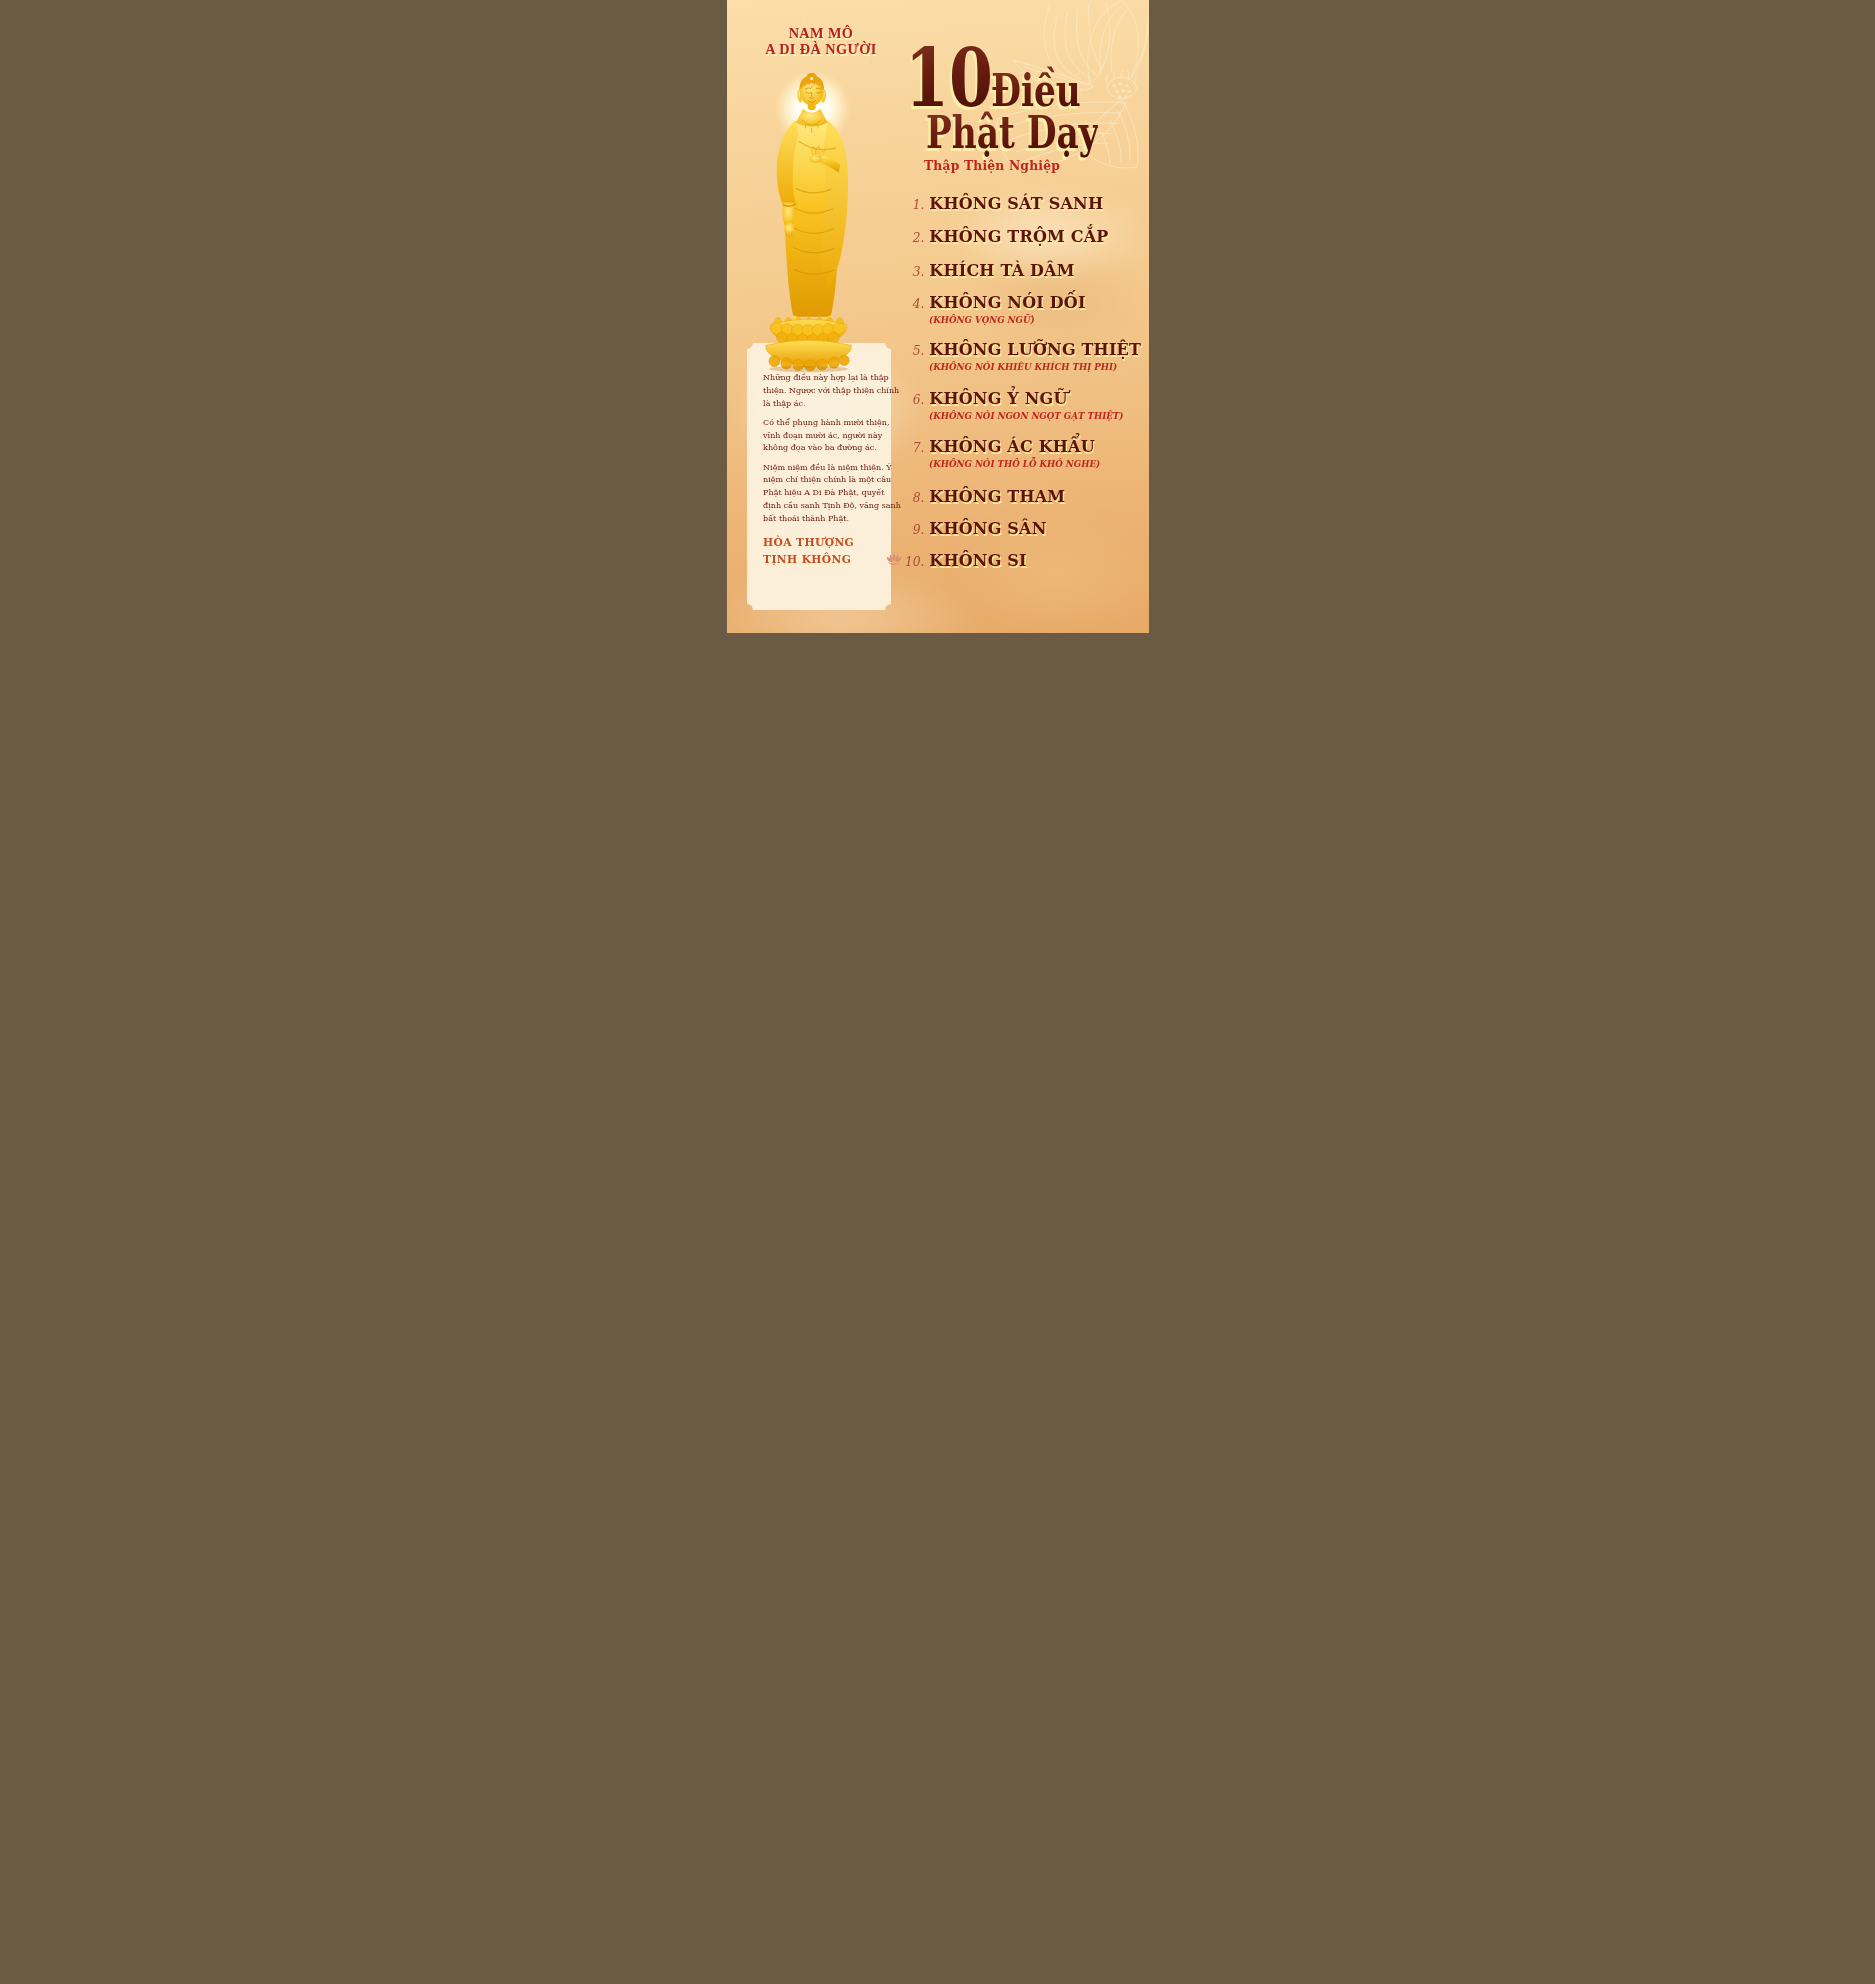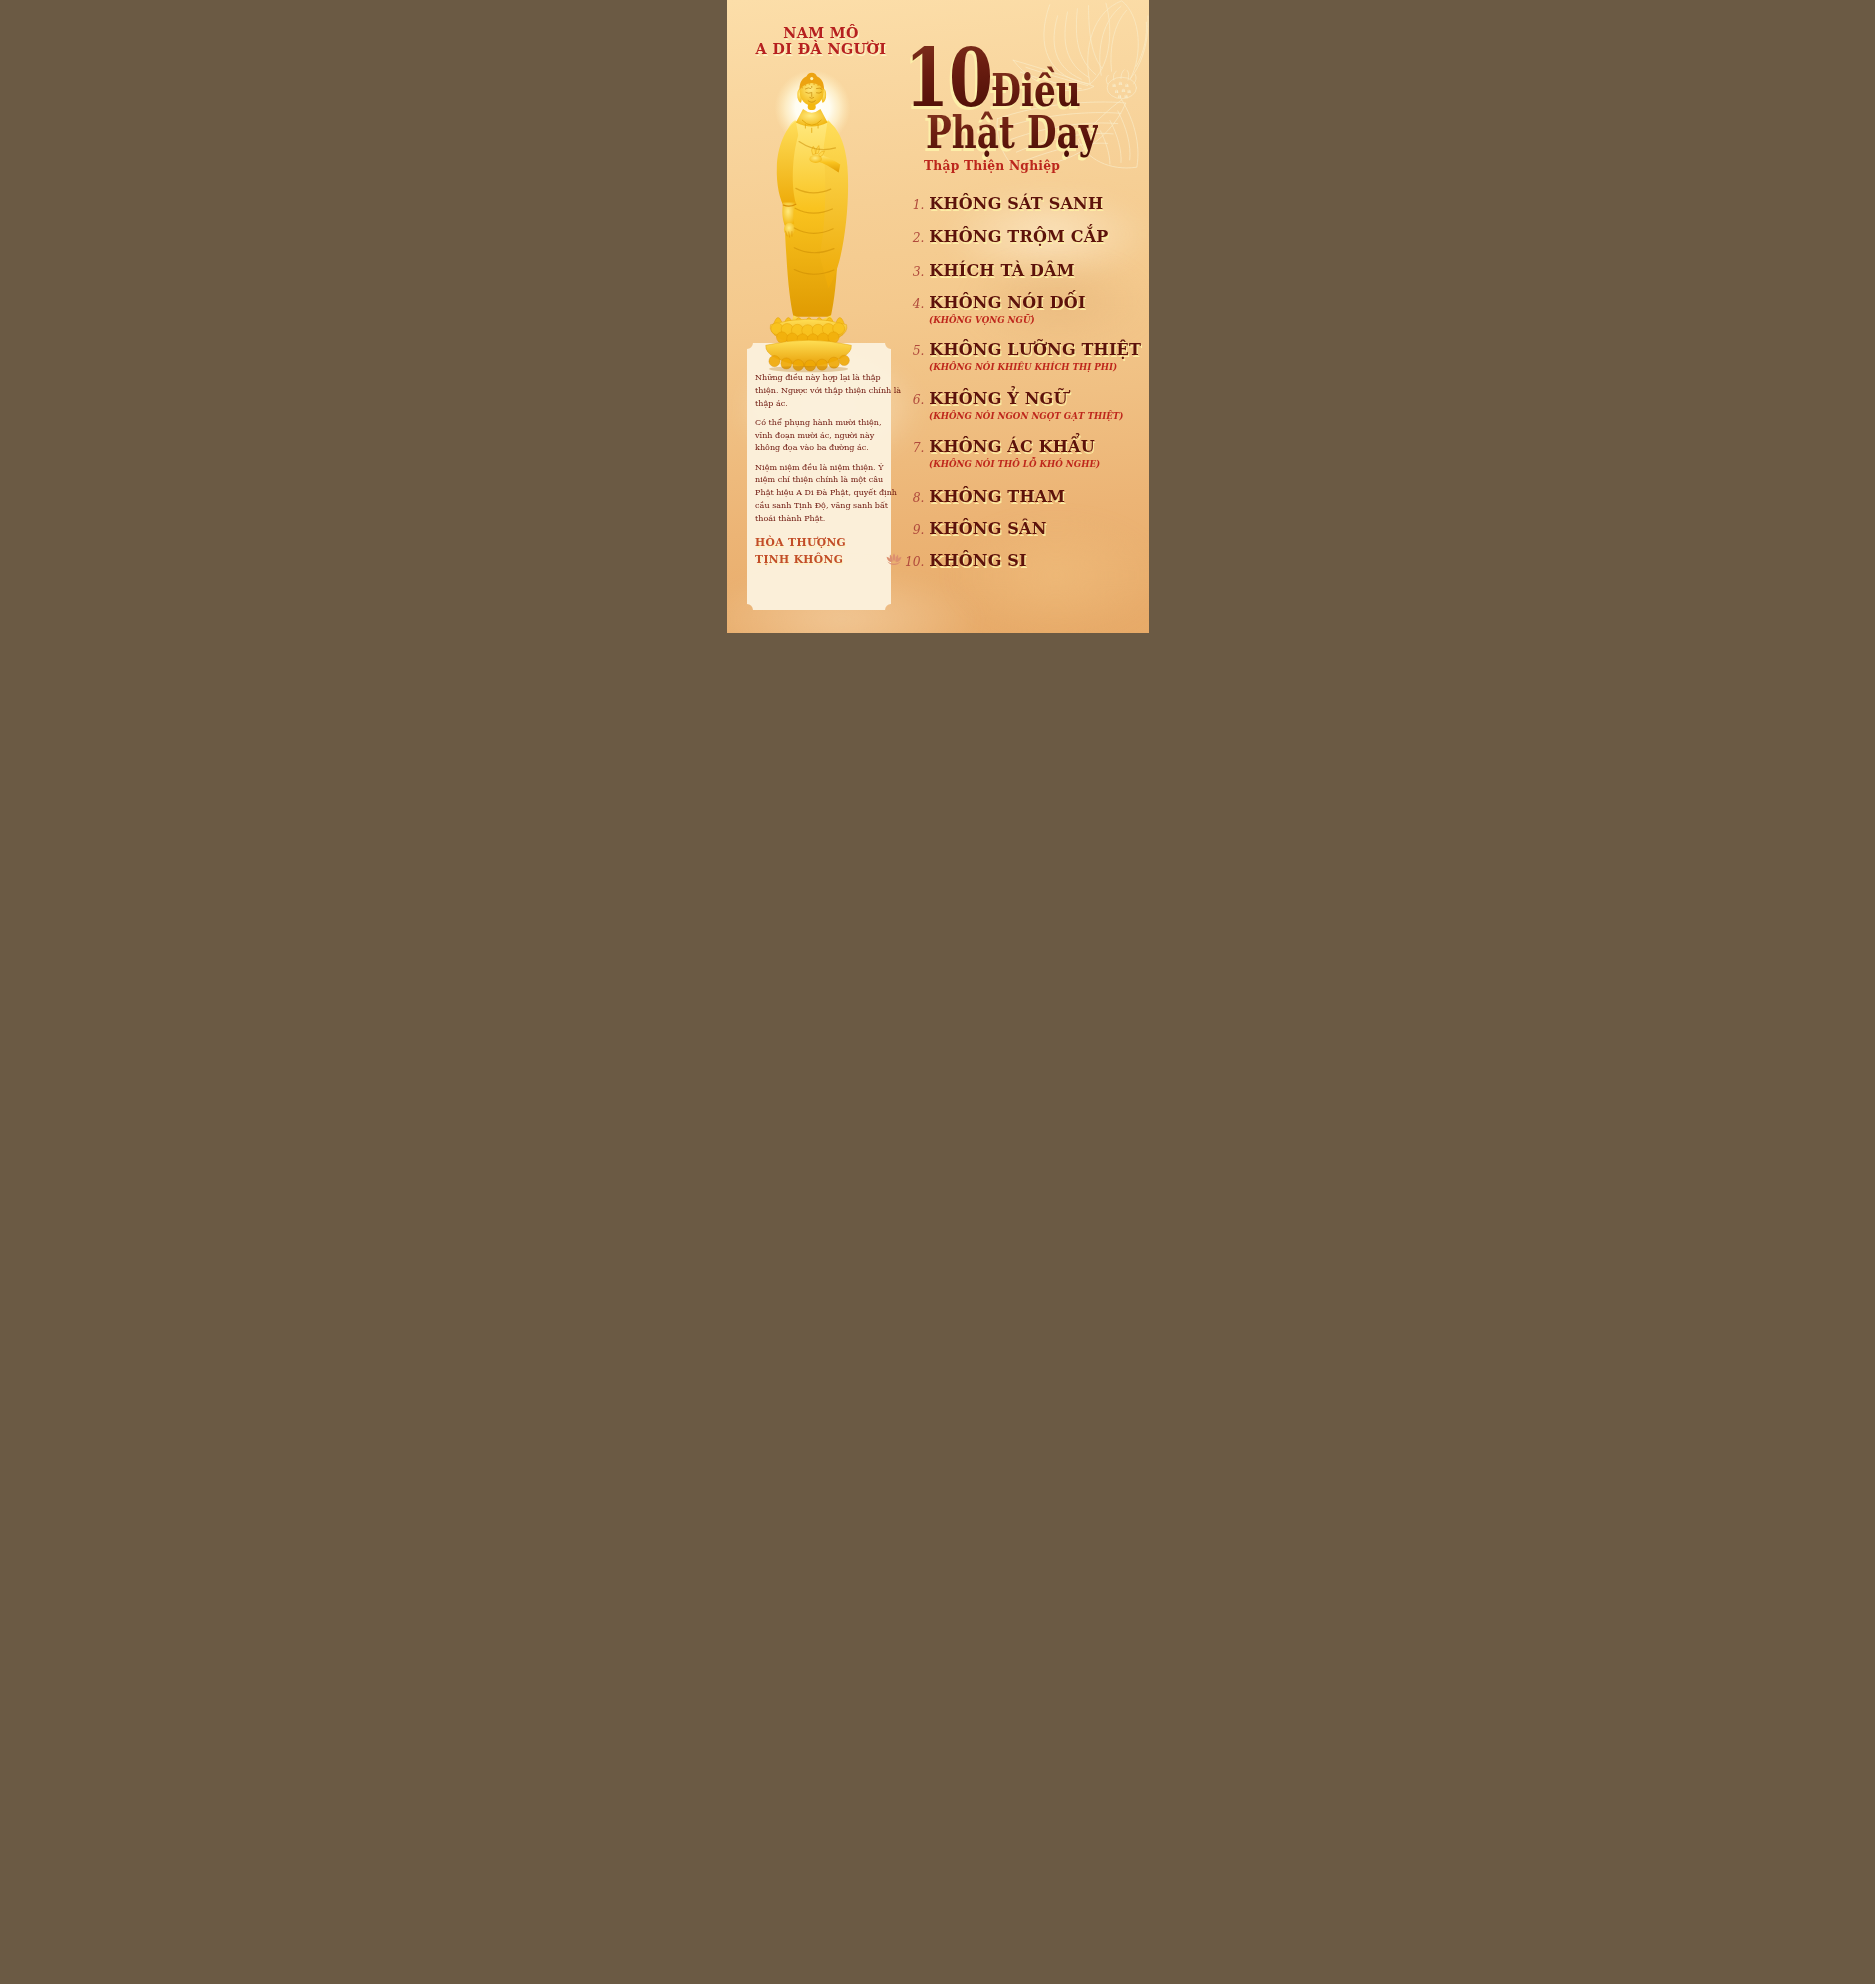--- a/index.html
+++ b/index.html
@@ -21,20 +21,21 @@
   .cloud.c4{left:222px;top:516px;width:214px;height:119px;background:radial-gradient(ellipse at center,rgba(243,196,131,.45),rgba(243,196,131,0) 70%);}
   .cloud.c5{left:-24px;top:568px;width:278px;height:103px;background:radial-gradient(ellipse at center,rgba(255,239,212,.4),rgba(255,239,212,0) 72%);}
 
   
   .invocation{
     position:absolute;left:27px;top:24.6px;width:135px;
     text-align:center;z-index:7;
     color:#B6201F;font-weight:bold;font-size:14.3px;line-height:1.16;
     letter-spacing:0.4px;
     text-shadow:1.2px 2px 0 rgba(253,243,196,.95);
+    font-family:Liberation Serif, serif;
   }
 
   
   .title-piece{position:absolute;z-index:5;line-height:1;font-weight:bold;white-space:nowrap;
     transform:scaleX(.78);transform-origin:left top;}
   .title-piece .t-shadow{position:absolute;left:-2.8px;top:3.2px;color:#FCEFA9;}
   .title-piece .t-front{position:relative;
     background:linear-gradient(175deg,#843420 4%,#6A1D10 42%,#4A0D06 92%);
     -webkit-background-clip:text;background-clip:text;color:transparent;}
   .t-num{left:178px;top:37px;font-size:81px;}
@@ -54,21 +55,21 @@
     font-style:italic;font-size:12.3px;color:#B04A3C;font-weight:500;}
   .p-label{font-size:16px;font-weight:bold;color:#5D120B;letter-spacing:0.2px;white-space:nowrap;
     text-shadow:1.2px 2.4px 0 rgba(252,238,164,.95);}
   .p-note{margin:3.2px 0 0 24.6px;font-size:8.7px;font-weight:bold;font-style:italic;
     color:#BE271C;white-space:nowrap;}
 
   
   .infobox-shape{position:absolute;left:20.6px;top:343px;z-index:3;}
   .infobox{
     position:absolute;left:20.6px;top:343px;width:169px;height:267px;z-index:4;
-    box-sizing:border-box;padding:29px 15px 0 8px;
+    box-sizing:border-box;padding:29px 15px 0 16px;
     color:#6D150C;font-size:8px;line-height:1.6;
   }
   .infobox p{margin:0 0 6.4px 0;}
   .signature{
     margin-top:8px;position:relative;
     font-size:10.7px;font-weight:bold;line-height:1.62;letter-spacing:0.4px;
     color:#C24D28;text-shadow:0.8px 1.6px 0 rgba(252,240,190,.95);
   }
   .lotus-small{position:absolute;right:-2.4px;top:18px;}
 

